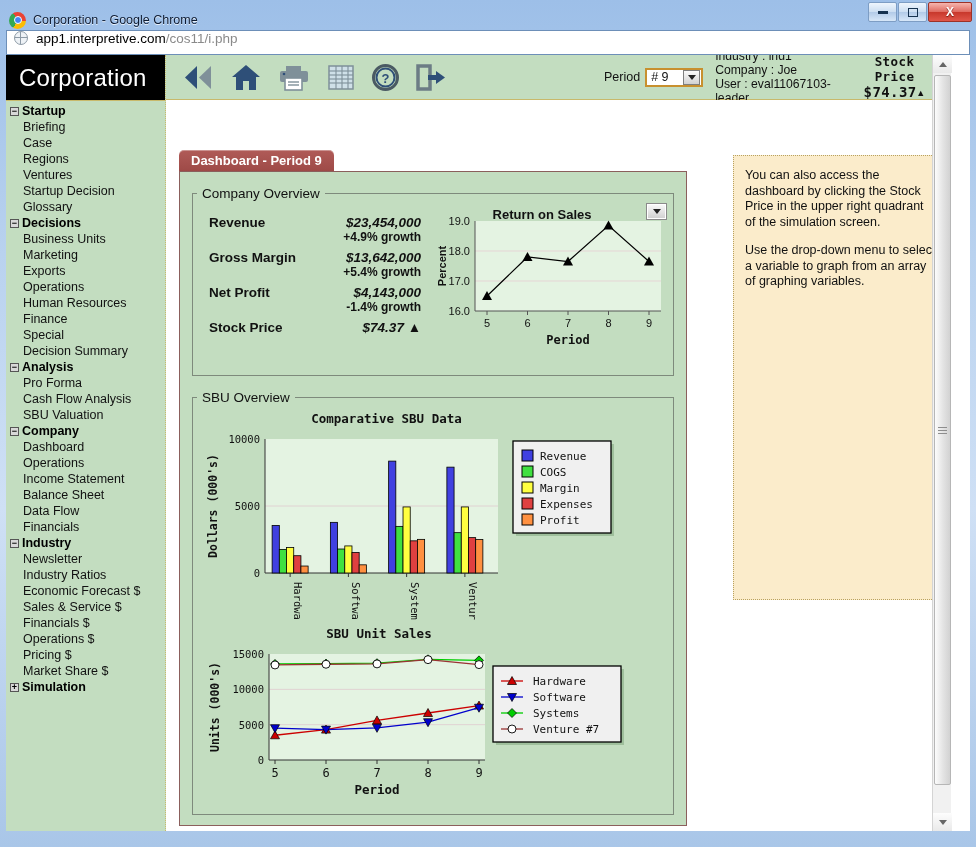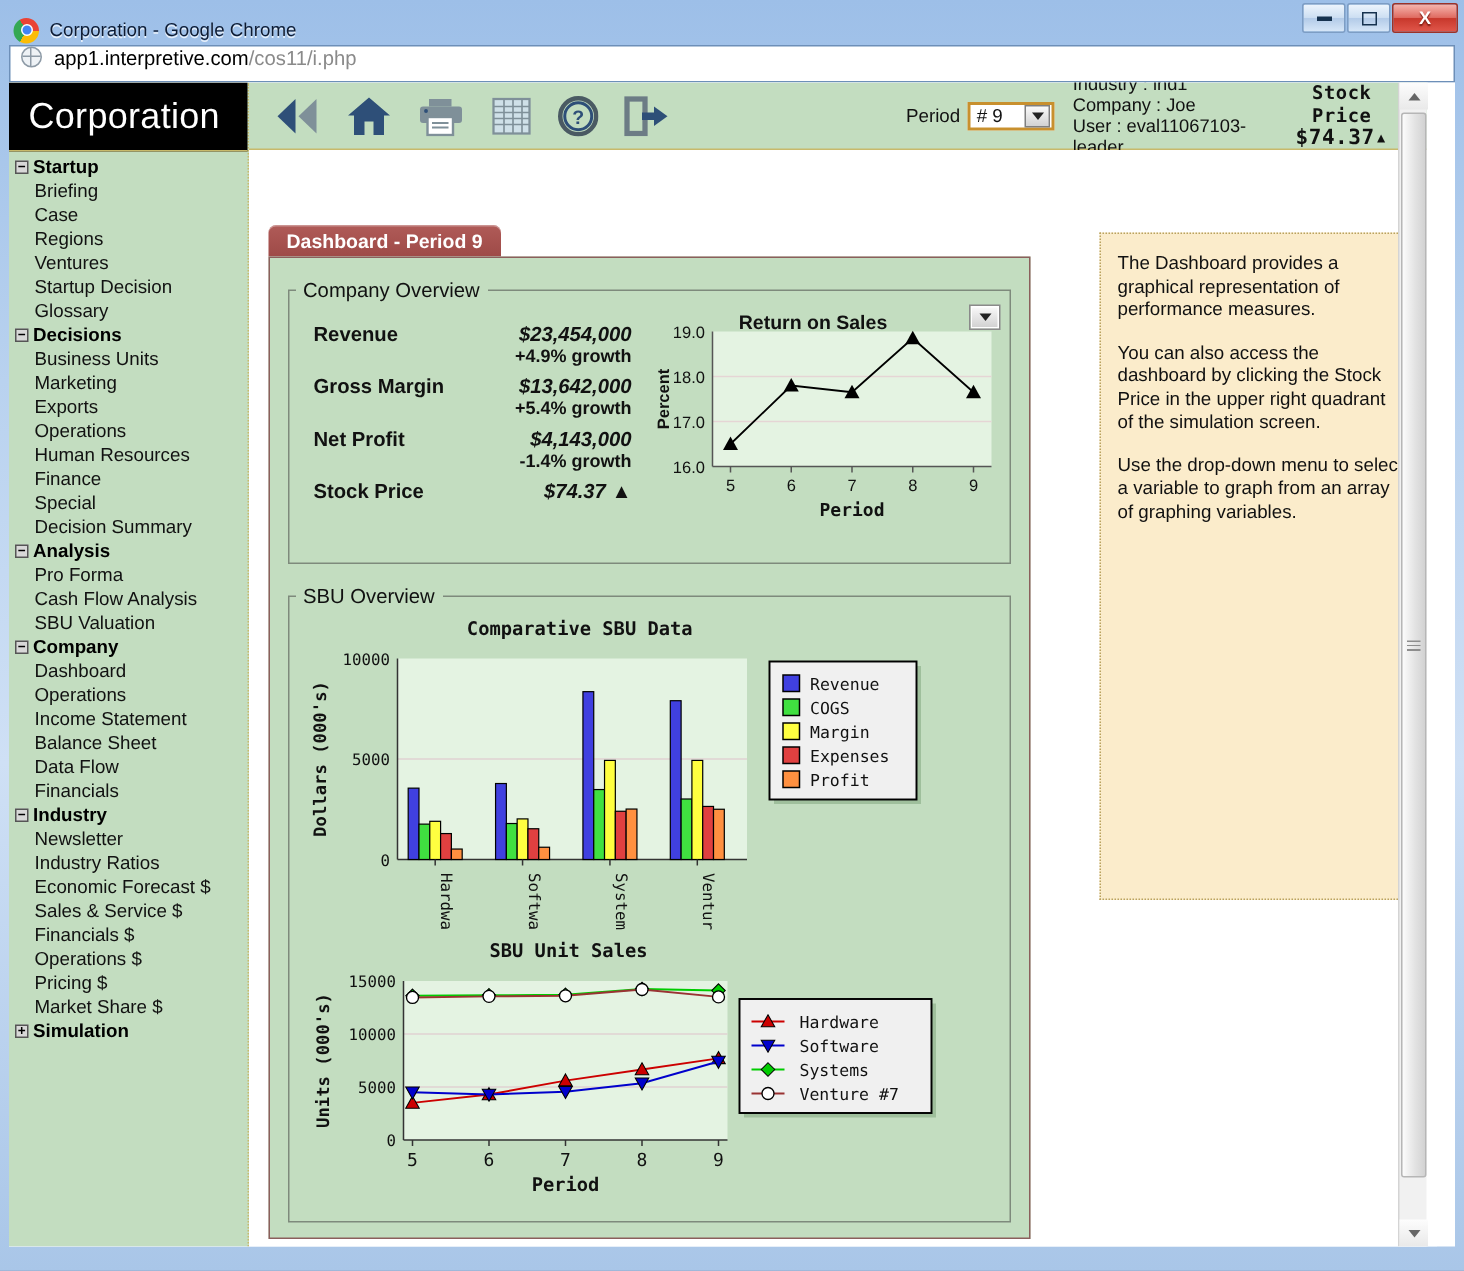--- a/index.html
+++ b/index.html
@@ -544,21 +544,20 @@
                 <path d="M319 88.5L323.5 93L319 97.5L314.5 93Z" fill="#00cc00" stroke="#000" stroke-width="0.7"></path>
                 <text x="340" y="97" font-size="11" fill="#111" font-family="DejaVu Sans Mono, monospace">Systems</text>
                 <line x1="308" y1="109" x2="330" y2="109" stroke="#993333" stroke-width="1.3"></line>
                 <circle cx="319" cy="109" r="4" fill="#fff" stroke="#000" stroke-width="0.9"></circle>
                 <text x="340" y="113" font-size="11" fill="#111" font-family="DejaVu Sans Mono, monospace">Venture #7</text>
               </svg>
           </fieldset>
         </div>
 
         <div class="help" id="help">
-            <p>The Dashboard provides a graphical representation of performance measures.</p>
             <p>You can also access the dashboard by clicking the Stock Price in the upper right quadrant of the simulation screen.</p>
             <p>Use the drop-down menu to select a variable to graph from an array of graphing variables.</p>
           </div>
       </div>
 
       <div class="vscroll">
         <div class="vsb-btn">
             <span class="arrow-up"></span>
           </div>
         <div class="vsb-thumb">

